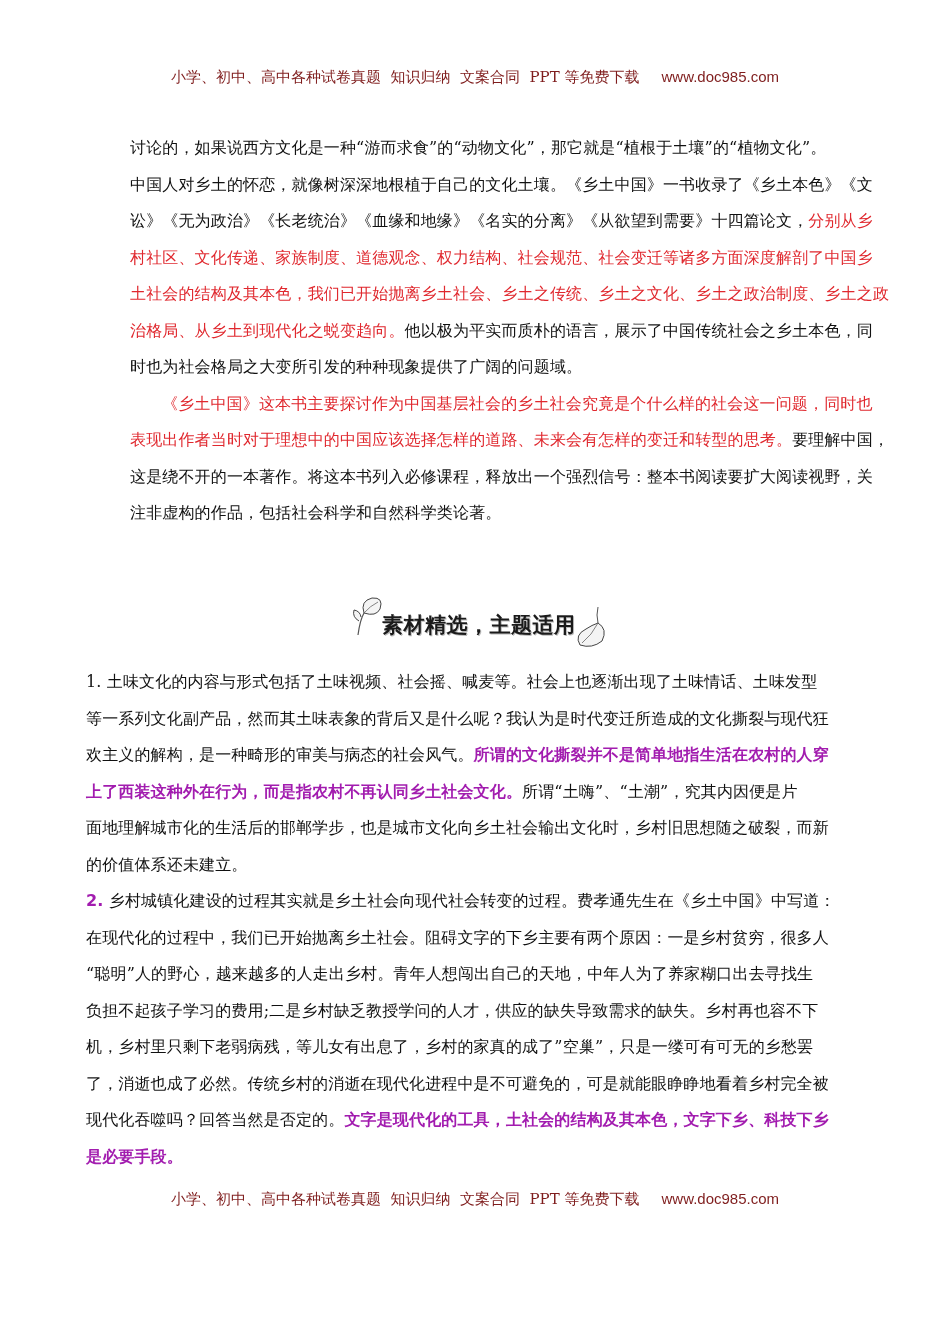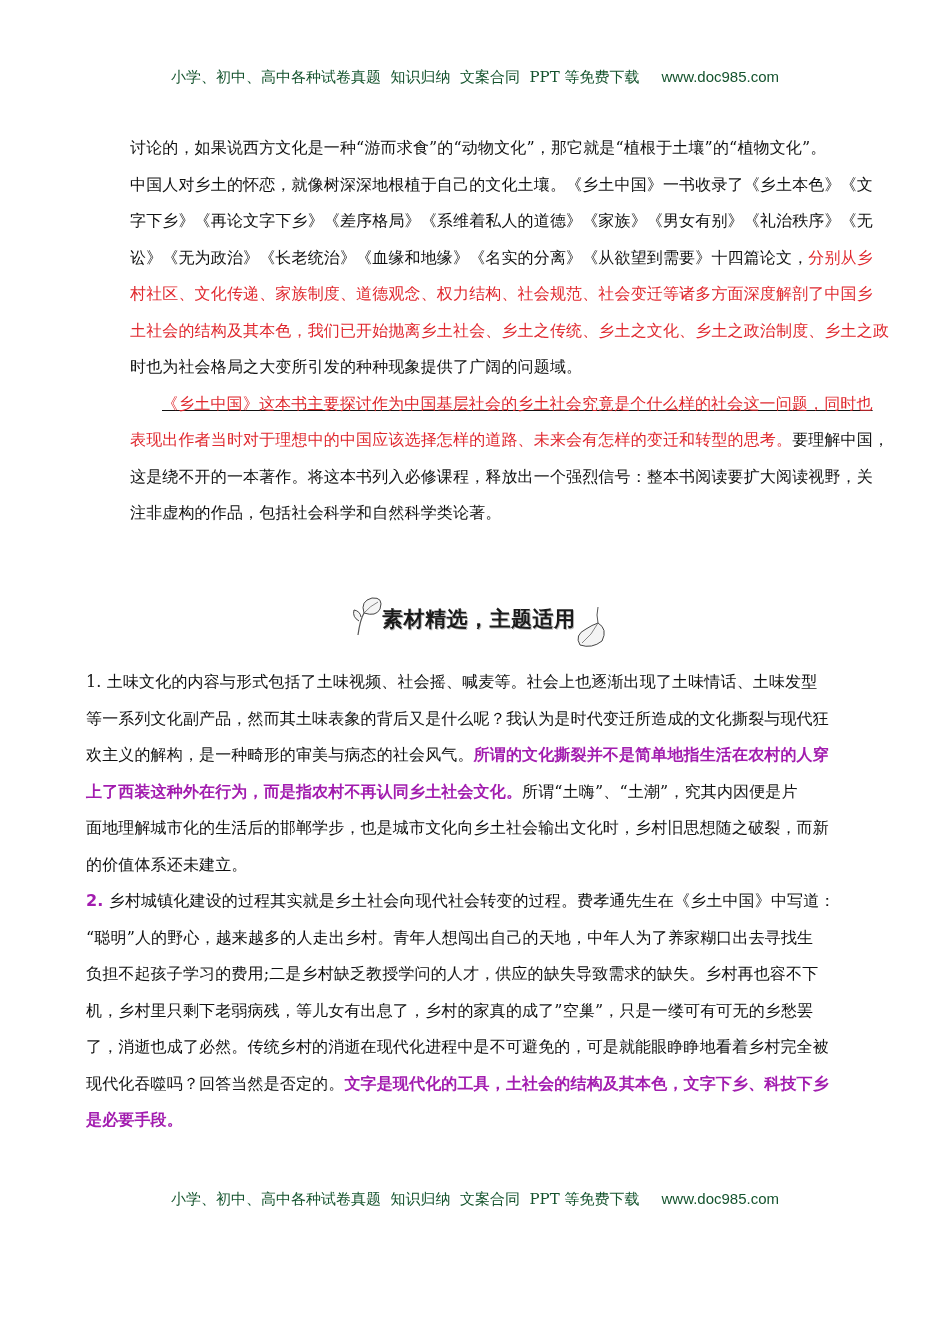--- a/index.html
+++ b/index.html
@@ -1,47 +1,47 @@
 <!DOCTYPE html>
 <html><head>
 <meta charset="utf-8">
 <style>
   html, body { margin: 0; padding: 0; background: #ffffff; }
   body { width: 950px; height: 1344px; position: relative; overflow: hidden;
          font-family: "DejaVu Serif", "Liberation Serif", serif; color: #111; }
   .header, .footer { position: absolute; left: 0; width: 950px; text-align: center;
-         font-size: 15px; color: #14532d; white-space: pre; }
+         font-size: 15px; color: #7f1d1d; white-space: pre; }
   .header { top: 68px; }
   .footer { top: 1190px; }
   .header .url, .footer .url { font-family: "Liberation Sans", "DejaVu Sans", sans-serif; margin-left: 22px; }
   .content { position: absolute; left: 86px; width: 786px; top: 130px; margin-left: 44px; }
   .line { font-size: 16px; line-height: 36.5px; height: 36.5px; white-space: nowrap; letter-spacing: 0.15px; }
   .red { color: #e0282e; }
   .bold { font-weight: bold; color: #a21caf; font-family: "DejaVu Sans", "Liberation Sans", sans-serif; }
-  .indent { padding-left: 32px; text-decoration: underline; }
+  .indent { padding-left: 32px; }
   .section-title { position: absolute; left: 350px; top: 595px; width: 260px; height: 60px; }
-  .section-title .text { position: absolute; left: 32px; top: 10px; font-family: "DejaVu Sans", sans-serif;
+  .section-title .text { position: absolute; left: 32px; top: 16px; font-family: "DejaVu Sans", sans-serif;
          font-weight: bold; font-size: 21px; color: #1a1a1a; letter-spacing: 0.5px;
          text-shadow: 1px 1px 0 #bbb; }
   .leaf { position: absolute; }
   .content2 { position: absolute; left: 86px; width: 786px; top: 664px; }
 </style>
 </head>
 <body>
 
 <div class="header"><span>小学、初中、高中各种试卷真题  知识归纳  文案合同  PPT 等免费下载</span><span class="url">www.doc985.com</span></div>
 
 <div class="content">
   <div id="intro-lines">
       <div class="line"><span>讨论的，如果说西方文化是一种“游而求食”的“动物文化”，那它就是“植根于土壤”的“植物文化”。</span></div>
       <div class="line"><span>中国人对乡土的怀恋，就像树深深地根植于自己的文化土壤。《乡土中国》一书收录了《乡土本色》《文</span></div>
-      <div class="line"><span>字下乡》《再论文字下乡》《差序格局》《系维着私人的道德》《家族》《男女有别》《礼治秩序》《无</span></div>
       <div class="line"><span>讼》《无为政治》《长老统治》《血缘和地缘》《名实的分离》《从欲望到需要》十四篇论文，</span><span class="red">分别从乡</span></div>
       <div class="line"><span class="red">村社区、文化传递、家族制度、道德观念、权力结构、社会规范、社会变迁等诸多方面深度解剖了中国乡</span></div>
       <div class="line"><span class="red">土社会的结构及其本色，我们已开始抛离乡土社会、乡土之传统、乡土之文化、乡土之政治制度、乡土之政</span></div>
+      <div class="line"><span class="red">治格局、从乡土到现代化之蜕变趋向。</span><span>他以极为平实而质朴的语言，展示了中国传统社会之乡土本色，同</span></div>
       <div class="line"><span>时也为社会格局之大变所引发的种种现象提供了广阔的问题域。</span></div>
     </div>
   <div id="intro-p2">
       <div class="line indent"><span class="red">《乡土中国》这本书主要探讨作为中国基层社会的乡土社会究竟是个什么样的社会这一问题，同时也</span></div>
       <div class="line"><span class="red">表现出作者当时对于理想中的中国应该选择怎样的道路、未来会有怎样的变迁和转型的思考。</span><span>要理解中国，</span></div>
       <div class="line"><span>这是绕不开的一本著作。将这本书列入必修课程，释放出一个强烈信号：整本书阅读要扩大阅读视野，关</span></div>
       <div class="line"><span>注非虚构的作品，包括社会科学和自然科学类论著。</span></div>
     </div>
 </div>
 
@@ -64,20 +64,21 @@
   <div id="item1">
       <div class="line"><span>1.  土味文化的内容与形式包括了土味视频、社会摇、喊麦等。社会上也逐渐出现了土味情话、土味发型</span></div>
       <div class="line"><span>等一系列文化副产品，然而其土味表象的背后又是什么呢？我认为是时代变迁所造成的文化撕裂与现代狂</span></div>
       <div class="line"><span>欢主义的解构，是一种畸形的审美与病态的社会风气。</span><span class="bold">所谓的文化撕裂并不是简单地指生活在农村的人穿</span></div>
       <div class="line"><span class="bold">上了西装这种外在行为，而是指农村不再认同乡土社会文化。</span><span>所谓“土嗨”、“土潮”，究其内因便是片</span></div>
       <div class="line"><span>面地理解城市化的生活后的邯郸学步，也是城市文化向乡土社会输出文化时，乡村旧思想随之破裂，而新</span></div>
       <div class="line"><span>的价值体系还未建立。</span></div>
     </div>
   <div id="item2">
       <div class="line"><span class="bold">2.</span><span>  乡村城镇化建设的过程其实就是乡土社会向现代社会转变的过程。费孝通先生在《乡土中国》中写道：</span></div>
+      <div class="line"><span>在现代化的过程中，我们已开始抛离乡土社会。阻碍文字的下乡主要有两个原因：一是乡村贫穷，很多人</span></div>
       <div class="line"><span>“聪明”人的野心，越来越多的人走出乡村。青年人想闯出自己的天地，中年人为了养家糊口出去寻找生</span></div>
       <div class="line"><span>负担不起孩子学习的费用;二是乡村缺乏教授学问的人才，供应的缺失导致需求的缺失。乡村再也容不下</span></div>
       <div class="line"><span>机，乡村里只剩下老弱病残，等儿女有出息了，乡村的家真的成了”空巢”，只是一缕可有可无的乡愁罢</span></div>
       <div class="line"><span>了，消逝也成了必然。传统乡村的消逝在现代化进程中是不可避免的，可是就能眼睁睁地看着乡村完全被</span></div>
       <div class="line"><span>现代化吞噬吗？回答当然是否定的。</span><span class="bold">文字是现代化的工具，土社会的结构及其本色，文字下乡、科技下乡</span></div>
       <div class="line"><span class="bold">是必要手段。</span></div>
     </div>
 </div>
 
 <div class="footer"><span>小学、初中、高中各种试卷真题  知识归纳  文案合同  PPT 等免费下载</span><span class="url">www.doc985.com</span></div>

